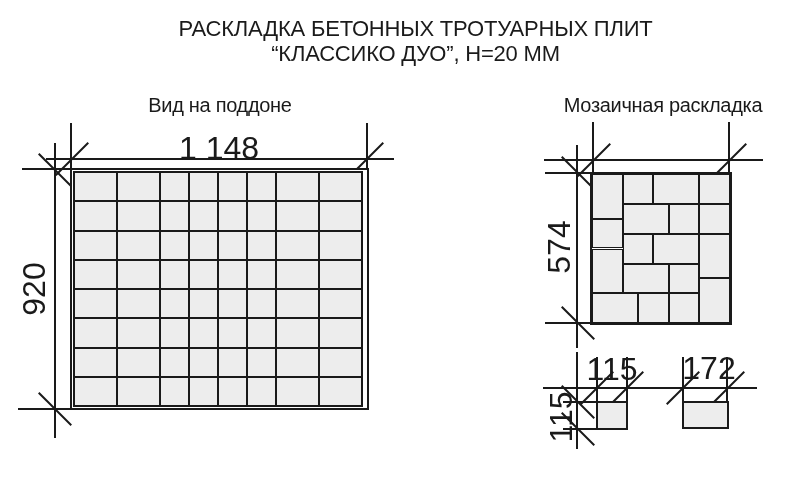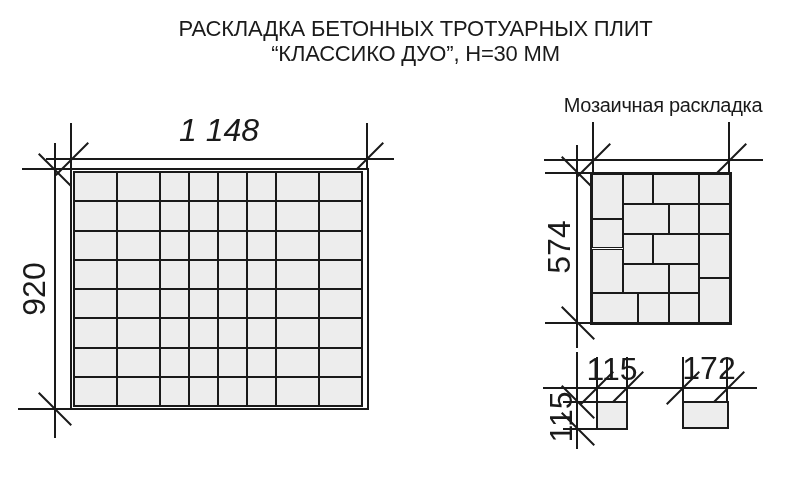--- a/index.html
+++ b/index.html
@@ -51,25 +51,26 @@
     background:var(--tile,#ededed);box-sizing:border-box;
   }
 </style>
 </head>
 <body>
 
 <div class="canvas" style="--line: #1a1a1a; --tile: #ededed; --bg: #ffffff;">
 
   <div class="main-title">
     <div>РАСКЛАДКА БЕТОННЫХ ТРОТУАРНЫХ ПЛИТ</div>
-    <div>“КЛАССИКО ДУО”, Н=30 ММ</div>
+    <div>“КЛАССИКО ДУО”, Н=20 ММ</div>
   </div>
 
-
-  <div class="dim-label" style="left:119px;top:113px;width:200px;font-style:italic;">1 148</div>
+  <div class="section-title" style="left:75px;top:94px;width:290px;">Вид на поддоне</div>
+
+  <div class="dim-label" style="left:119px;top:131px;width:200px;">1 148</div>
   <div class="hline" style="left:46px;top:158px;width:348px;"></div>
   <div class="vline" style="left:70px;top:123px;height:47px;"></div>
   <div class="vline" style="left:366px;top:123px;height:47px;"></div>
   <div class="tick up" style="left:49px;top:158px;"></div>
   <div class="tick up" style="left:344px;top:158px;"></div>
 
   <div class="dim-label rot" style="left:-26px;top:272px;width:120px;height:34px;">920</div>
   <div class="vline" style="left:54px;top:143px;height:295px;"></div>
   <div class="hline" style="left:22px;top:168px;width:49px;"></div>
   <div class="hline" style="left:18px;top:408px;width:53px;"></div>

